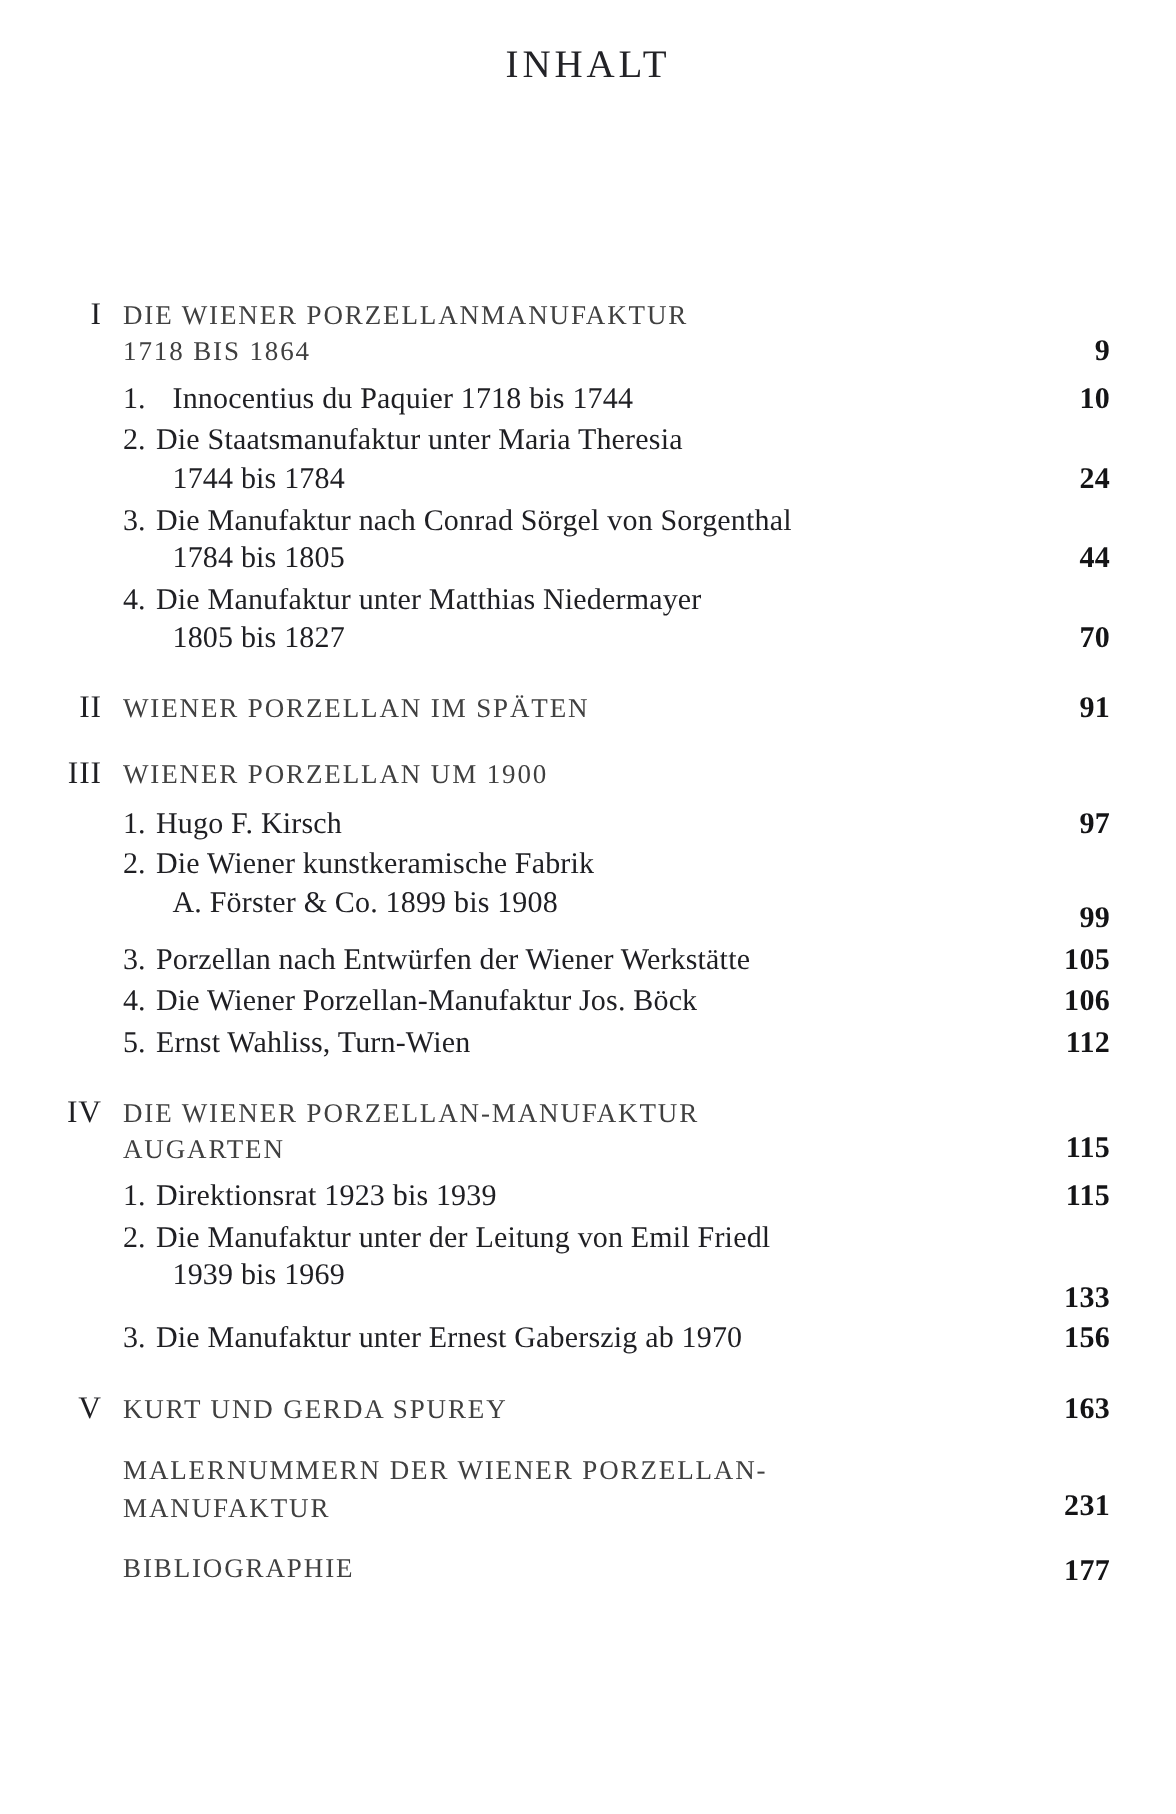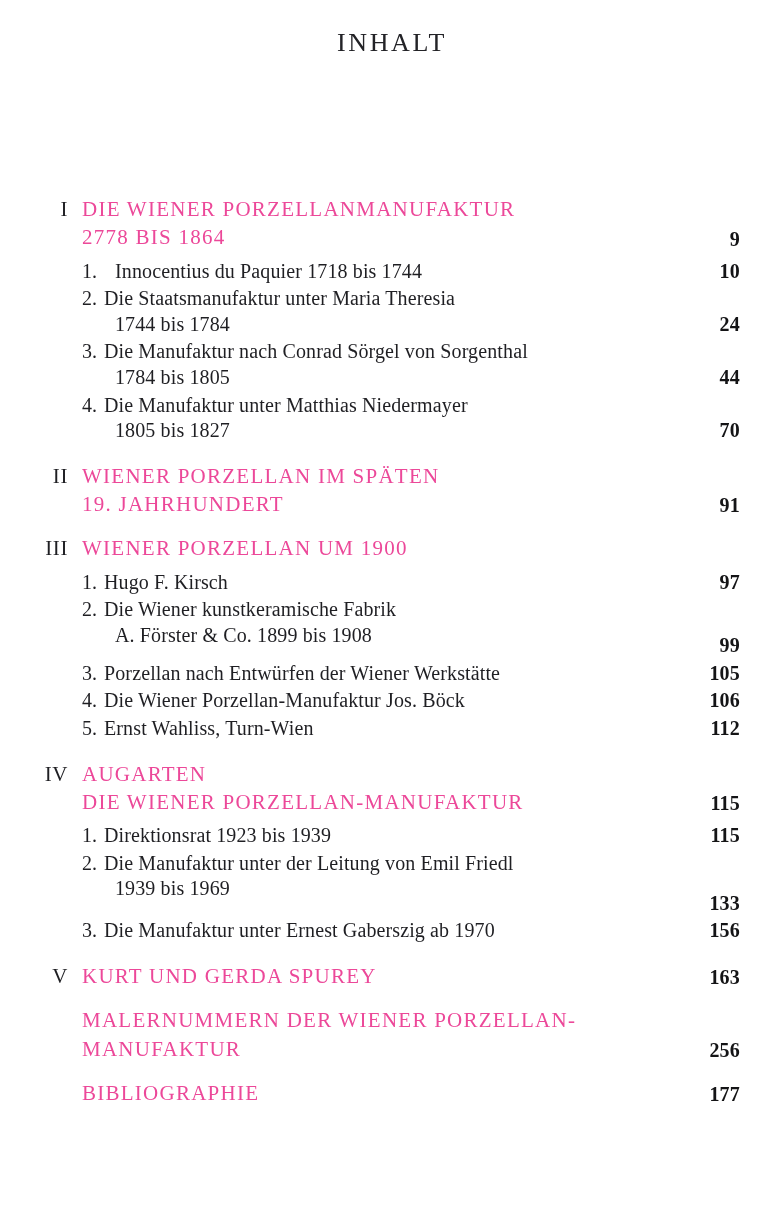--- a/index.html
+++ b/index.html
@@ -83,23 +83,23 @@
     padding-right: 44px;
     font-weight: bold;
     font-size: 20px;
     color: #141416;
     letter-spacing: 0.2px;
     white-space: nowrap;
   }
 
   
   .chapter-line {
-    font-size: 21px;
+    font-size: 18px;
     letter-spacing: 1.25px;
-    color: #ec4899;
+    color: #404040;
     white-space: nowrap;
   }
   .chapter-line + .chapter-line {
     margin-top: 1px;
   }
 
   
   .sub {
     display: flex;
     align-items: baseline;
@@ -158,21 +158,21 @@
 <div class="page">
 
   <div class="doc-title">INHALT</div>
 
   <div class="toc" id="toc-root">
       <div class="group">
         <div class="row">
           <div class="numeral">I</div>
           <div class="body-col">
             <div class="chapter-line">DIE WIENER PORZELLANMANUFAKTUR</div>
-            <div class="chapter-line">2778 BIS 1864</div>
+            <div class="chapter-line">1718 BIS 1864</div>
           </div>
           <div class="page-col" style="align-self: flex-end;">9</div>
         </div>
         <div class="subgroup">
           <div class="sub sub-item">
             <div class="sub-spacer"></div>
             <div class="sub-body">
               <div class="sub-inner">
                 <span class="sub-num">1.</span>
                 <div class="sub-line cont">Innocentius du Paquier 1718 bis 1744</div>
@@ -213,21 +213,20 @@
             </div>
             <div class="page-col" style="align-self: flex-end;">70</div>
           </div>
         </div>
       </div>
       <div class="group tight">
         <div class="row">
           <div class="numeral">II</div>
           <div class="body-col">
             <div class="chapter-line">WIENER PORZELLAN IM SPÄTEN</div>
-            <div class="chapter-line">19. JAHRHUNDERT</div>
           </div>
           <div class="page-col" style="align-self: flex-end;">91</div>
         </div>
       </div>
       <div class="group">
         <div class="row">
           <div class="numeral">III</div>
           <div class="body-col">
             <div class="chapter-line">WIENER PORZELLAN UM 1900</div>
           </div>
@@ -284,22 +283,22 @@
               </div>
             </div>
             <div class="page-col" style="align-self: flex-end;">112</div>
           </div>
         </div>
       </div>
       <div class="group">
         <div class="row">
           <div class="numeral">IV</div>
           <div class="body-col">
+            <div class="chapter-line">DIE WIENER PORZELLAN-MANUFAKTUR</div>
             <div class="chapter-line">AUGARTEN</div>
-            <div class="chapter-line">DIE WIENER PORZELLAN-MANUFAKTUR</div>
           </div>
           <div class="page-col" style="align-self: flex-end;">115</div>
         </div>
         <div class="subgroup">
           <div class="sub sub-item">
             <div class="sub-spacer"></div>
             <div class="sub-body">
               <div class="sub-inner">
                 <span class="sub-num">1.</span>
                 <div class="sub-line">Direktionsrat 1923 bis 1939</div>
@@ -339,21 +338,21 @@
           <div class="page-col" style="align-self: flex-end;">163</div>
         </div>
       </div>
       <div class="group tight">
         <div class="row plain-title">
           <div class="numeral"></div>
           <div class="body-col">
             <div class="chapter-line">MALERNUMMERN DER WIENER PORZELLAN-</div>
             <div class="chapter-line">MANUFAKTUR</div>
           </div>
-          <div class="page-col" style="align-self: flex-end;">256</div>
+          <div class="page-col" style="align-self: flex-end;">231</div>
         </div>
       </div>
       <div class="group tight">
         <div class="row plain-title">
           <div class="numeral"></div>
           <div class="body-col">
             <div class="chapter-line">BIBLIOGRAPHIE</div>
           </div>
           <div class="page-col" style="align-self: flex-end;">177</div>
         </div>

